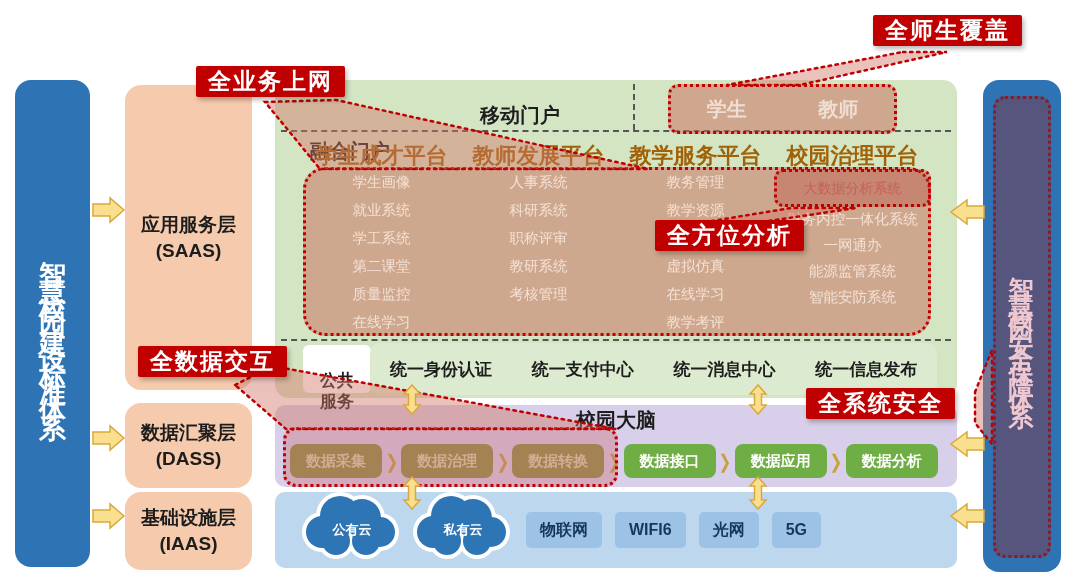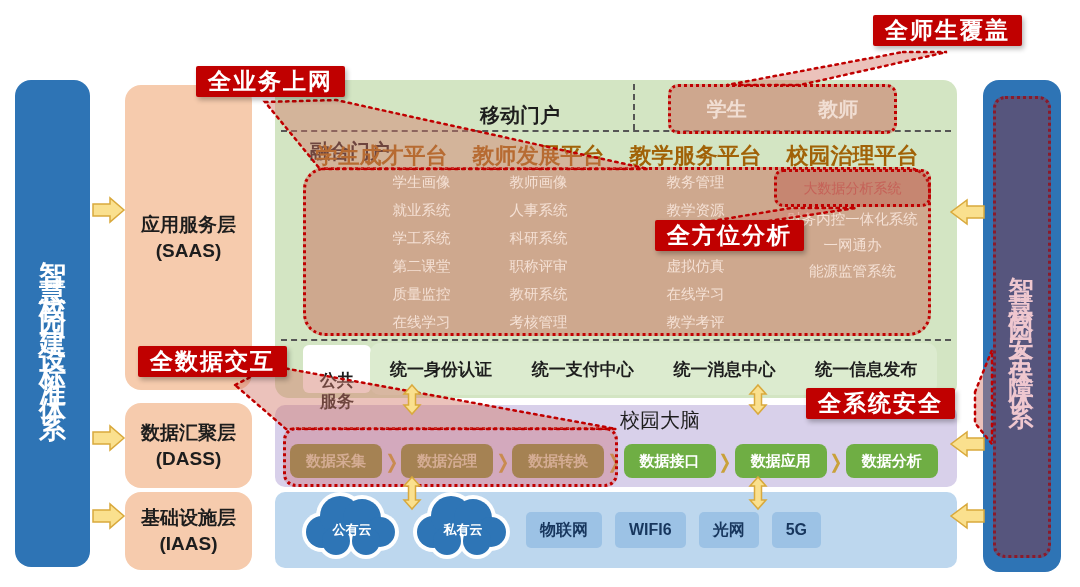--- a/index.html
+++ b/index.html
@@ -43,21 +43,21 @@
   
   .pub-label{position:absolute;left:303px;top:345px;width:68px;height:48px;background:#fff;
              border-radius:6px;display:flex;align-items:center;justify-content:center;z-index:3;}
   .pub-label div{width:38px;font-weight:bold;font-size:17px;line-height:1.25;color:#1d1d1d;text-align:center;margin-top:44px;}
   .pub-panel{position:absolute;left:370px;top:343px;width:567px;height:52px;background:#DCEBCF;
              border-radius:10px;display:flex;align-items:center;justify-content:space-around;z-index:3;}
   .pub-panel span{font-weight:bold;font-size:17px;color:#1d1d1d;}
   
   .brain{position:absolute;left:275px;top:405px;width:682px;height:82px;background:#D8D0EA;border-radius:10px;}
   .brain-title{position:absolute;left:275px;top:407px;width:682px;text-align:center;
-               font-weight:normal;font-size:20px;color:#1d1d1d;padding-left:44px;}
+               font-weight:bold;font-size:20px;color:#1d1d1d;}
   .pipe{position:absolute;left:290px;top:444px;width:648px;height:34px;display:flex;
         align-items:center;justify-content:space-between;z-index:3;}
   .pipe-box{width:92px;height:34px;line-height:34px;border-radius:8px;text-align:center;
             font-size:15px;font-weight:bold;}
   .pipe-box.olive{background:#8F9140;color:#DAD5A6;}
   .pipe-box.green{background:#6FAE44;color:#fff;}
   .chev{font-size:19px;font-weight:bold;color:#C9A13B;transform:scaleX(0.8);}
   .ov-pipe{position:absolute;left:283px;top:427px;width:335px;height:60px;box-sizing:border-box;
            background:rgba(203,104,116,0.38);border:3px dotted #C00000;border-radius:13px;z-index:4;
            pointer-events:none;}
@@ -107,49 +107,49 @@
     <div>教学服务平台</div>
     <div>校园治理平台</div>
   </div>
 
   <div class="users-box">
     <span>学生</span>
     <span>教师</span>
   </div>
 
   <div class="ov-main"></div>
-  <div class="ov-col" style="left:303px;margin-left:40px;">
+  <div class="ov-col" style="left:303px;">
     <div class="ov-item">学生画像</div>
     <div class="ov-item">就业系统</div>
     <div class="ov-item">学工系统</div>
     <div class="ov-item">第二课堂</div>
     <div class="ov-item">质量监控</div>
     <div class="ov-item">在线学习</div>
   </div>
   <div class="ov-col" style="left:460px;">
-    <div class="ov-item">教师画像</div>
     <div class="ov-item">人事系统</div>
     <div class="ov-item">科研系统</div>
     <div class="ov-item">职称评审</div>
     <div class="ov-item">教研系统</div>
     <div class="ov-item">考核管理</div>
   </div>
   <div class="ov-col" style="left:617px;">
     <div class="ov-item">教务管理</div>
     <div class="ov-item">教学资源</div>
     <div class="ov-item"></div>
     <div class="ov-item">虚拟仿真</div>
     <div class="ov-item">在线学习</div>
     <div class="ov-item">教学考评</div>
   </div>
   <div class="ov-col" style="left:774px;">
     <div class="ov-spacer"></div>
     <div class="ov-item short">财务内控一体化系统</div>
     <div class="ov-item short">一网通办</div>
     <div class="ov-item short">能源监管系统</div>
+    <div class="ov-item short">智能安防系统</div>
   </div>
   <div class="gov-box">大数据分析系统</div>
 
   <div class="pub-label">
     <div>公共服务</div>
   </div>
   <div class="pub-panel">
     <span>统一身份认证</span>
     <span>统一支付中心</span>
     <span>统一消息中心</span>

